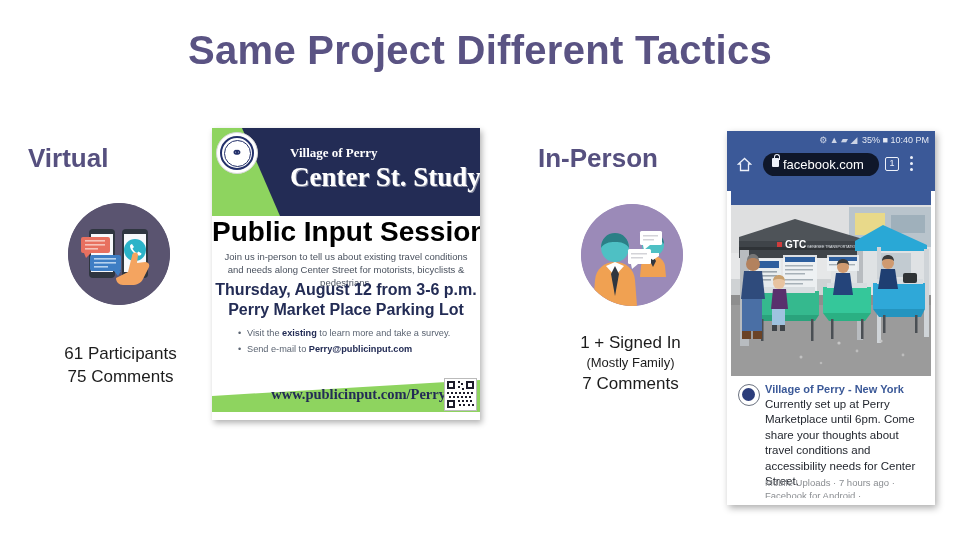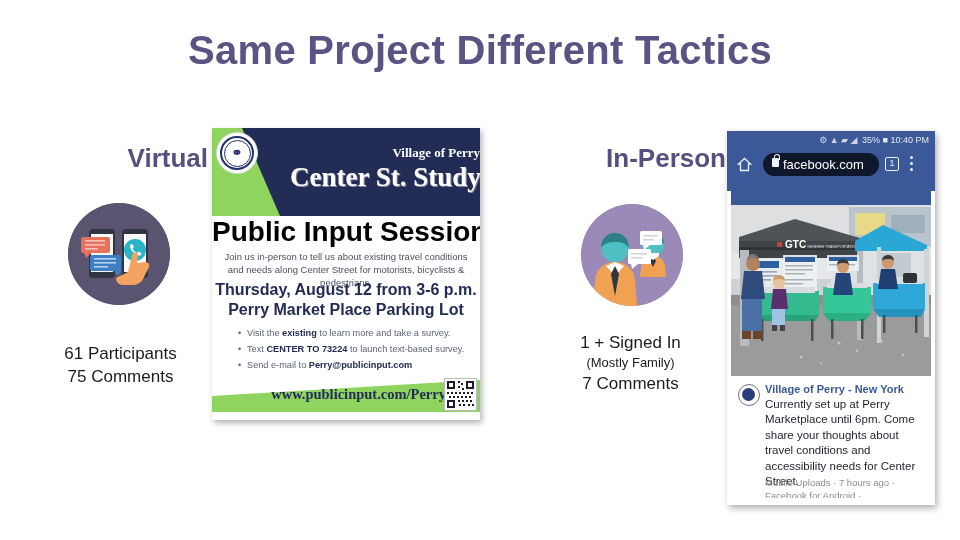--- a/index.html
+++ b/index.html
@@ -10,21 +10,21 @@
     position:relative;
   }
   
   #slide-title{
     position:absolute;left:0;top:28px;width:960px;text-align:center;
     font-size:40px;font-weight:600;color:#5a5383;letter-spacing:.3px;
     white-space:nowrap;
   }
   
   .col-heading{
-    position:absolute;text-align:right;font-size:26px;font-weight:bold;
+    position:absolute;text-align:left;font-size:26px;font-weight:bold;
     color:#56507f;white-space:nowrap;
   }
   #virtual-heading{left:28px;top:143px;width:180px;}
   #inperson-heading{left:538px;top:143px;width:188px;}
   
   .badge{position:absolute;width:102px;height:102px;border-radius:50%;overflow:hidden;}
   #virtual-icon{left:68px;top:203px;background:#5a5470;}
   #inperson-icon{left:581px;top:204px;background:#9b8ab8;}
   
   .stats{
@@ -54,21 +54,21 @@
   }
   #poster-seal .ring2{
     position:absolute;left:6.5px;top:6.5px;width:27px;height:27px;border-radius:50%;
     border:1px solid #23306a;box-sizing:border-box;
   }
   #poster-seal .swan{
     position:absolute;left:9px;top:13px;width:22px;height:14px;
     color:#23306a;font-size:13px;line-height:14px;text-align:center;font-weight:bold;
   }
   #poster-village{
-    position:absolute;left:78px;top:17px;width:190px;text-align:right;
+    position:absolute;left:78px;top:17px;width:190px;text-align:left;
     color:#fff;font-family:"Liberation Serif",serif;font-weight:bold;font-size:13px;
   }
   #poster-study{
     position:absolute;left:78px;top:34px;width:190px;text-align:center;
     color:#fff;font-family:"Liberation Serif",serif;font-weight:bold;font-size:27px;
     text-shadow:1px 1px 0 rgba(255,255,255,.45);white-space:nowrap;
   }
   #poster-session{
     position:absolute;left:0;top:88px;width:268px;text-align:center;
     color:#000000;font-weight:bold;font-size:28px;white-space:nowrap;
@@ -226,21 +226,20 @@
 
   <div id="poster-village">Village of Perry</div>
   <div id="poster-study">Center St. Study</div>
   <div id="poster-session">Public Input Session</div>
   <div id="poster-intro">Join us in-person to tell us about existing travel conditions and needs along Center Street for motorists, bicyclists &amp; pedestrians.</div>
   <div id="poster-when">Thursday, August 12 from 3-6 p.m.</div>
   <div id="poster-where">Perry Market Place Parking Lot</div>
 
   <div id="poster-bullets">
       <div class="b"><span>Visit the </span><b>existing</b><span> to learn more and take a survey.</span></div>
-      <div class="b"><span>Text </span><b>CENTER TO 73224</b><span> to launch text-based survey.</span></div>
       <div class="b"><span>Send e-mail to </span><b>Perry@publicinput.com</b><span></span></div>
     </div>
 
   <div id="poster-greenband"></div>
   <div id="poster-url">www.publicinput.com/Perry</div>
   <div id="poster-qr">
     <svg class="fill" viewBox="0 0 31 31">
       <rect width="31" height="31" fill="#fff"></rect>
       <g fill="#1b1b2a">
         <rect x="2" y="2" width="8" height="8"></rect>

